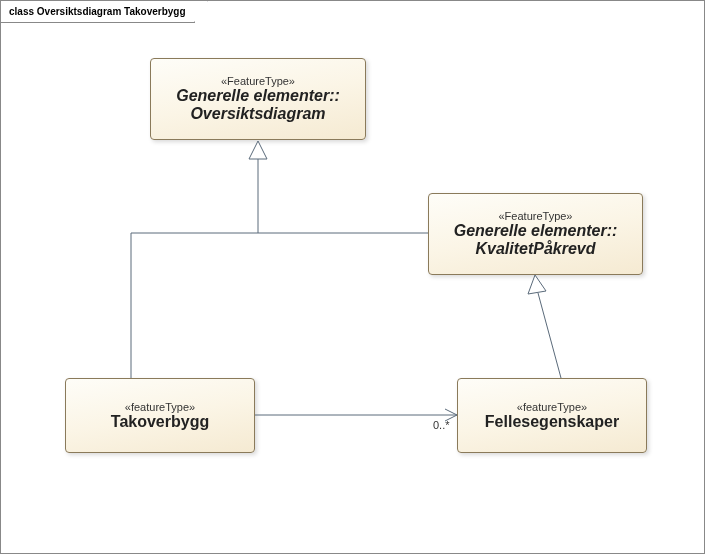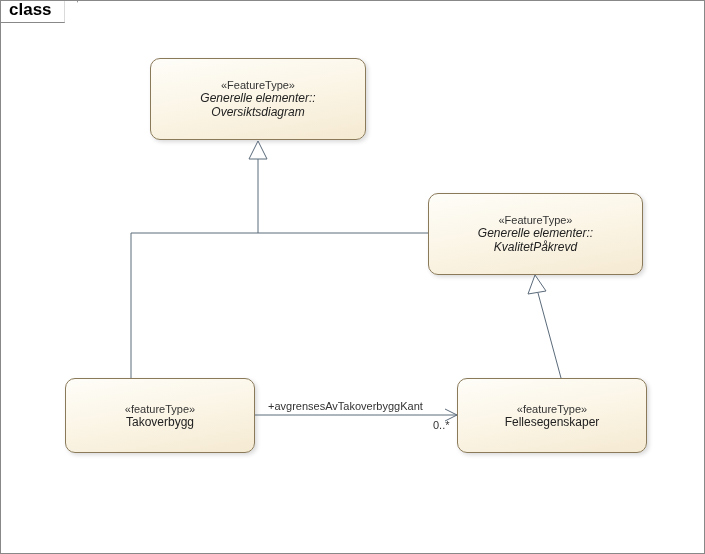--- a/index.html
+++ b/index.html
@@ -23,55 +23,55 @@
     display: flex;
     align-items: stretch;
     height: 22px;
     z-index: 5;
   }
   .diagram-title-content {
     border: 1px solid #888;
     border-top: none;
     border-left: none;
     padding: 2px 8px 2px 8px;
-    font-size: 17px;
+    font-size: 10px;
     font-weight: bold;
     background: #fff;
     display: flex;
-    align-items: flex-end;
+    align-items: center;
   }
   .diagram-title-notch {
     width: 14px;
     background: #fff;
     border-bottom: 1px solid #888;
     border-right: 1px solid #888;
     clip-path: polygon(0 0, 100% 0, 0 100%);
     position: relative;
     left: -1px;
   }
   .uml-class {
     position: absolute;
     border: 1px solid #8a7a5a;
-    border-radius: 10px;
+    border-radius: 4px;
     background: linear-gradient(170deg, #fefdf8 0%, #fbf5e6 50%, #f5ead2 100%);
     box-shadow: 2px 2px 4px rgba(0,0,0,0.15);
     display: flex;
     flex-direction: column;
     align-items: center;
     justify-content: center;
     padding: 10px 14px;
     text-align: center;
   }
   .stereotype {
     font-size: 11px;
     color: #333;
   }
   .class-name {
-    font-size: 12px;
-    font-weight: normal;
+    font-size: 16px;
+    font-weight: bold;
     color: #222;
   }
   .italic { font-style: italic; }
   svg.connectors {
     position: absolute;
     top: 0; left: 0;
     width: 705px;
     height: 554px;
     pointer-events: none;
   }
@@ -84,20 +84,21 @@
 </style>
 </head>
 <body>
 
 <div class="diagram-frame">
 
   <div class="diagram-title-tab">
     <div class="diagram-title-content">
       <span>class</span>
       &nbsp;
+      <span>Oversiktsdiagram Takoverbygg</span>
     </div>
     <div class="diagram-title-notch"></div>
   </div>
 
   <div class="uml-class" style="left:149px; top:57px; width:216px; height:82px;">
     <div class="stereotype">«FeatureType»</div>
     <div class="class-name italic">Generelle elementer::</div>
     <div class="class-name italic">Oversiktsdiagram</div>
   </div>
 
@@ -110,21 +111,20 @@
   <div class="uml-class" style="left:64px; top:377px; width:190px; height:75px;">
     <div class="stereotype">«featureType»</div>
     <div class="class-name">Takoverbygg</div>
   </div>
 
   <div class="uml-class" style="left:456px; top:377px; width:190px; height:75px;">
     <div class="stereotype">«featureType»</div>
     <div class="class-name">Fellesegenskaper</div>
   </div>
 
-  <div class="assoc-label" style="left:267px; top:399px;">+avgrensesAvTakoverbyggKant</div>
   <div class="assoc-label" style="left:432px; top:418px;">0..*</div>
 
   <svg class="connectors">
 
     <g>
       <polygon points="257,140 248,158 266,158" fill="#fff" stroke="#5a6a7a" stroke-width="1"></polygon>
 
       <line x1="257" y1="158" x2="257" y2="232" stroke="#5a6a7a" stroke-width="1"></line>
 
       <line x1="130" y1="232" x2="427" y2="232" stroke="#5a6a7a" stroke-width="1"></line>

